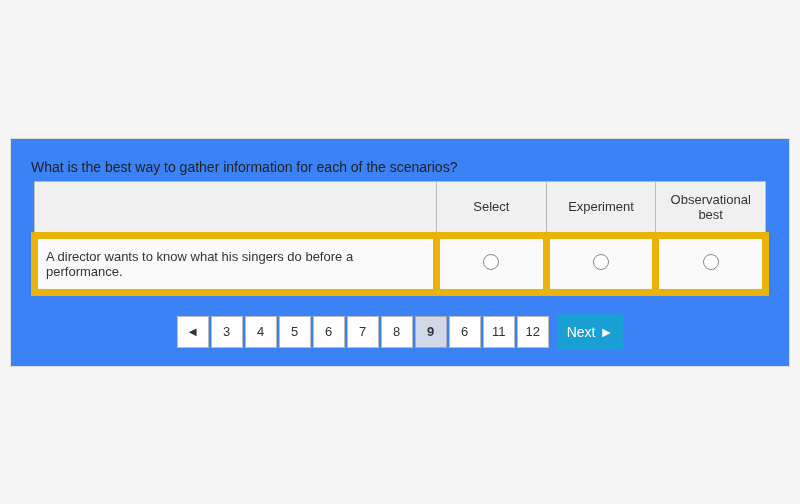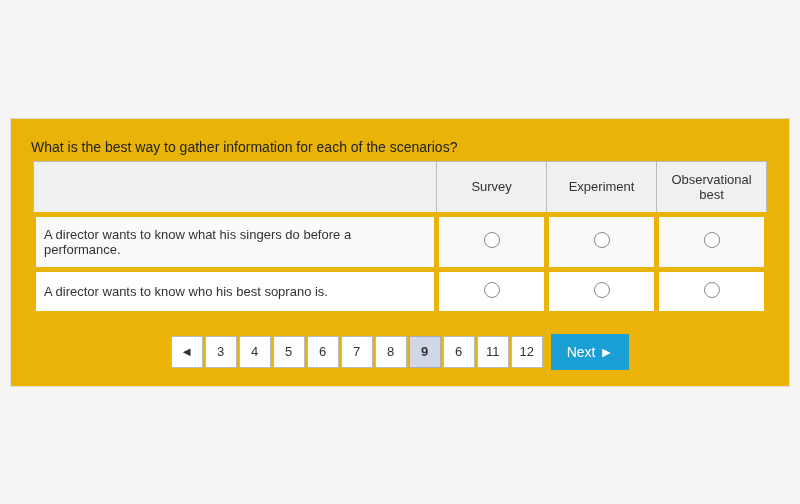--- a/index.html
+++ b/index.html
@@ -7,21 +7,21 @@
       font-family: Arial, sans-serif;
       font-size: 14px;
       background: #f5f5f5;
       display: flex;
       justify-content: center;
       align-items: center;
       width: 800px;
       min-height: 504px;
     }
     .container {
-      background: #eab308;
+      background: #3b82f6;
       width: 780px;
       padding: 20px 20px 16px 20px;
       border: 1px solid #ddd;
     }
     .question-title {
       font-size: 14px;
       margin-bottom: 6px;
       color: #222;
     }
     .question-instruction {
@@ -46,21 +46,21 @@
       color: #333;
     }
     th.scenario-col {
       width: 55%;
       text-align: left;
     }
     th.option-col {
       width: 15%;
     }
     td {
-      border: 5px solid #eab308;
+      border: 7px solid #eab308;
       padding: 10px 8px;
       font-size: 13px;
       color: #333;
       vertical-align: middle;
     }
     td.scenario-text {
       background: #fff;
     }
     td.option-cell {
       text-align: center;
@@ -105,54 +105,48 @@
       border-color: #aab;
       font-weight: bold;
     }
     .page-btn.prev {
       background: #fff;
     }
     .next-btn {
       background: #1a9fd4;
       color: #fff;
       border: none;
-      padding: 0 16px;
+      padding: 0 10px;
       height: 36px;
       font-size: 14px;
       cursor: pointer;
       display: flex;
       align-items: center;
       gap: 6px;
       margin-left: 6px;
     }
   </style>
 </head>
 <body>
 
 <div class="container">
   <p class="question-title">What is the best way to gather information for each of the scenarios?</p>
 
   <table>
     <thead>
       <tr>
         <th class="scenario-col"></th>
-        <th class="option-col">Survey</th>
+        <th class="option-col">Select</th>
         <th class="option-col">Experiment</th>
         <th class="option-col">Observational best</th>
       </tr>
     </thead>
     <tbody id="table-body">
     <tr>
           <td class="scenario-text">A director wants to know what his singers do before a performance.</td>
-          <td class="option-cell"><span class="radio-circle"></span></td>
-          <td class="option-cell"><span class="radio-circle"></span></td>
-          <td class="option-cell"><span class="radio-circle"></span></td>
-        </tr>
-        <tr>
-          <td class="scenario-text">A director wants to know who his best soprano is.</td>
           <td class="option-cell"><span class="radio-circle"></span></td>
           <td class="option-cell"><span class="radio-circle"></span></td>
           <td class="option-cell"><span class="radio-circle"></span></td>
         </tr>
       </tbody>
   </table>
 
   <div class="pagination">
     <button class="page-btn prev">◄</button>
     <div id="page-buttons" style="display: flex; gap: 2px;">

